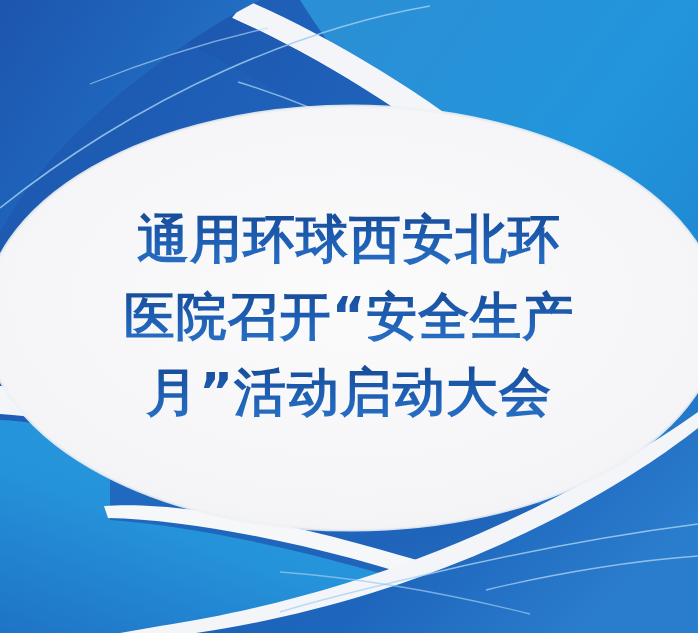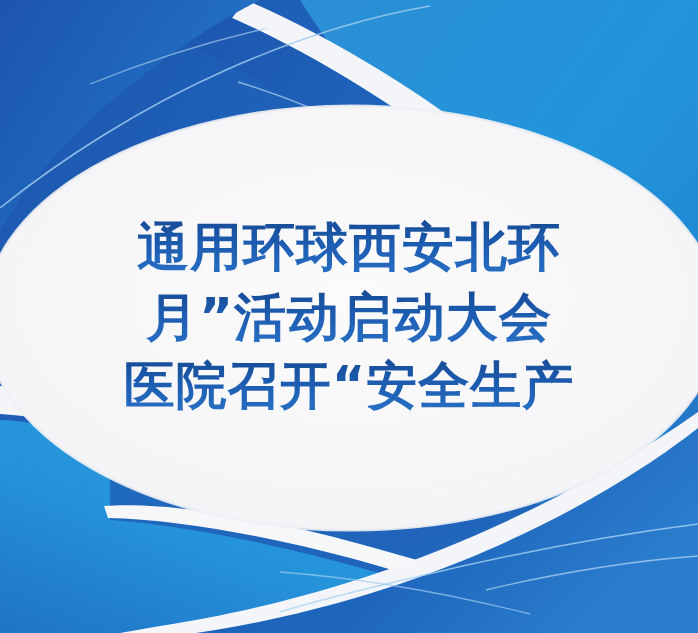--- a/index.html
+++ b/index.html
@@ -28,20 +28,21 @@
   #headline {
     position: absolute;
     left: 0;
     top: 0;
     width: 698px;
     height: 633px;
     display: flex;
     flex-direction: column;
     align-items: center;
     justify-content: center;
+    gap: 8px;
     pointer-events: none;
   }
   .hl-line {
     font-family: "DejaVu Sans", "Liberation Sans", sans-serif;
     font-weight: bold;
     font-size: 52px;
     line-height: 1.33;
     letter-spacing: 1px;
     white-space: nowrap;
     color: #1b55a6;
@@ -146,17 +147,17 @@
     <path fill="none" stroke="#bcdcf6" stroke-width="1.4" opacity="0.7" d="M 698 556 C 640 560 560 572 486 590"></path>
     <path fill="none" stroke="#9ecbef" stroke-width="1.4" opacity="0.7" d="M 280 572 C 360 578 450 594 530 614"></path>
 
     <ellipse cx="352" cy="318" rx="368" ry="212" fill="url(#gCenter)"></ellipse>
 
     <ellipse cx="352" cy="318" rx="368" ry="212" fill="none" stroke="#f0f1f4" stroke-width="3" opacity="0.9"></ellipse>
   </svg>
 
   <div id="headline">
     <div class="hl-line l1">通用环球西安北环</div>
+    <div class="hl-line l2">医院召开“安全生产</div>
     <div class="hl-line l3">月”活动启动大会</div>
-    <div class="hl-line l2">医院召开“安全生产</div>
   </div>
 
 </div>
 
 </body></html>

